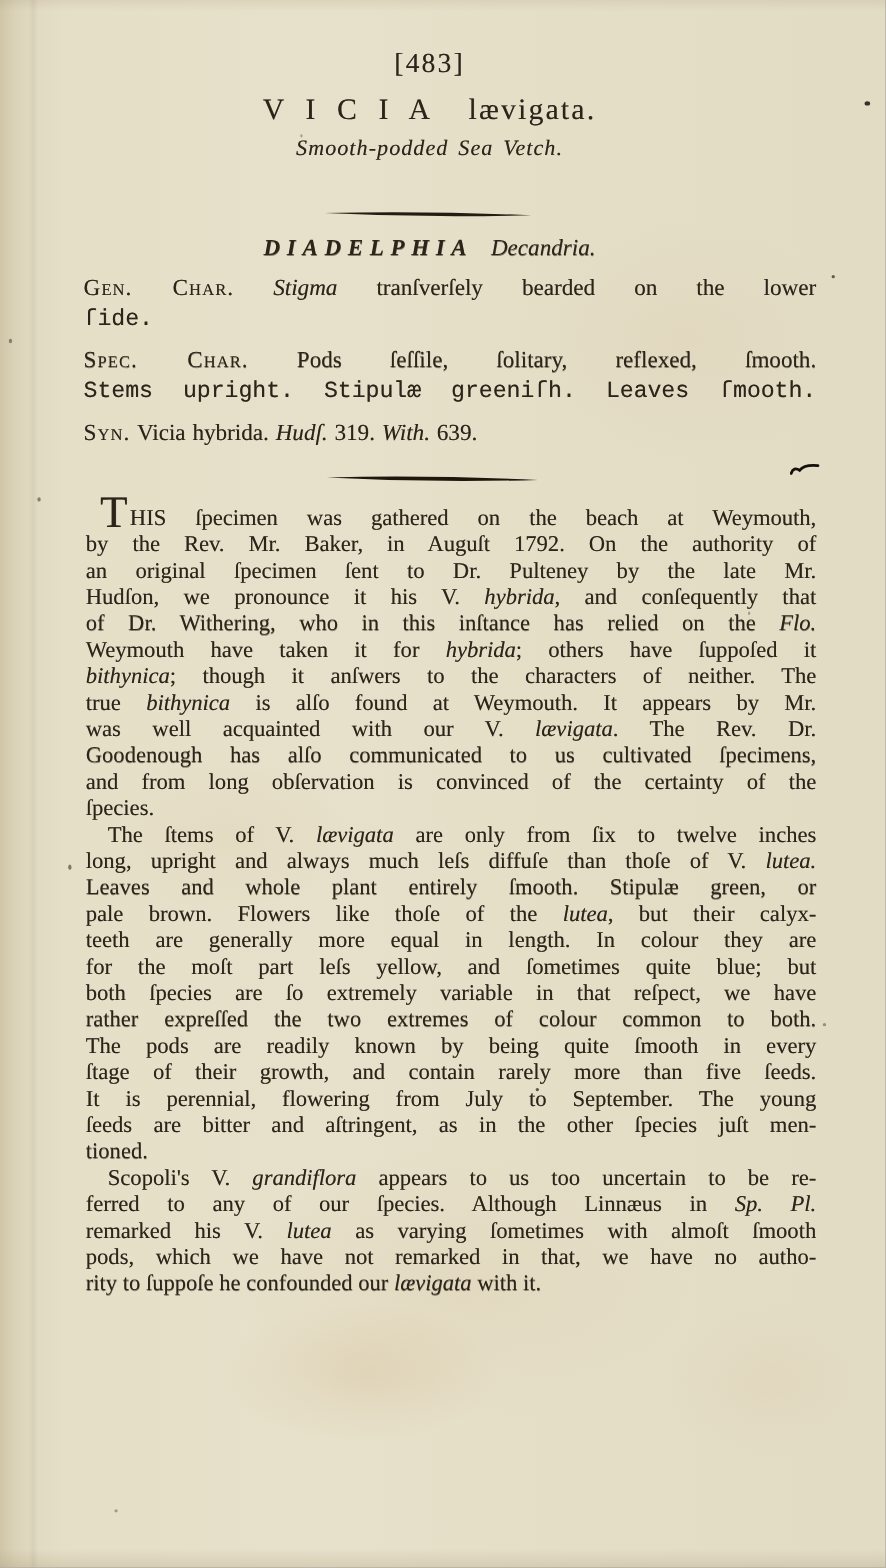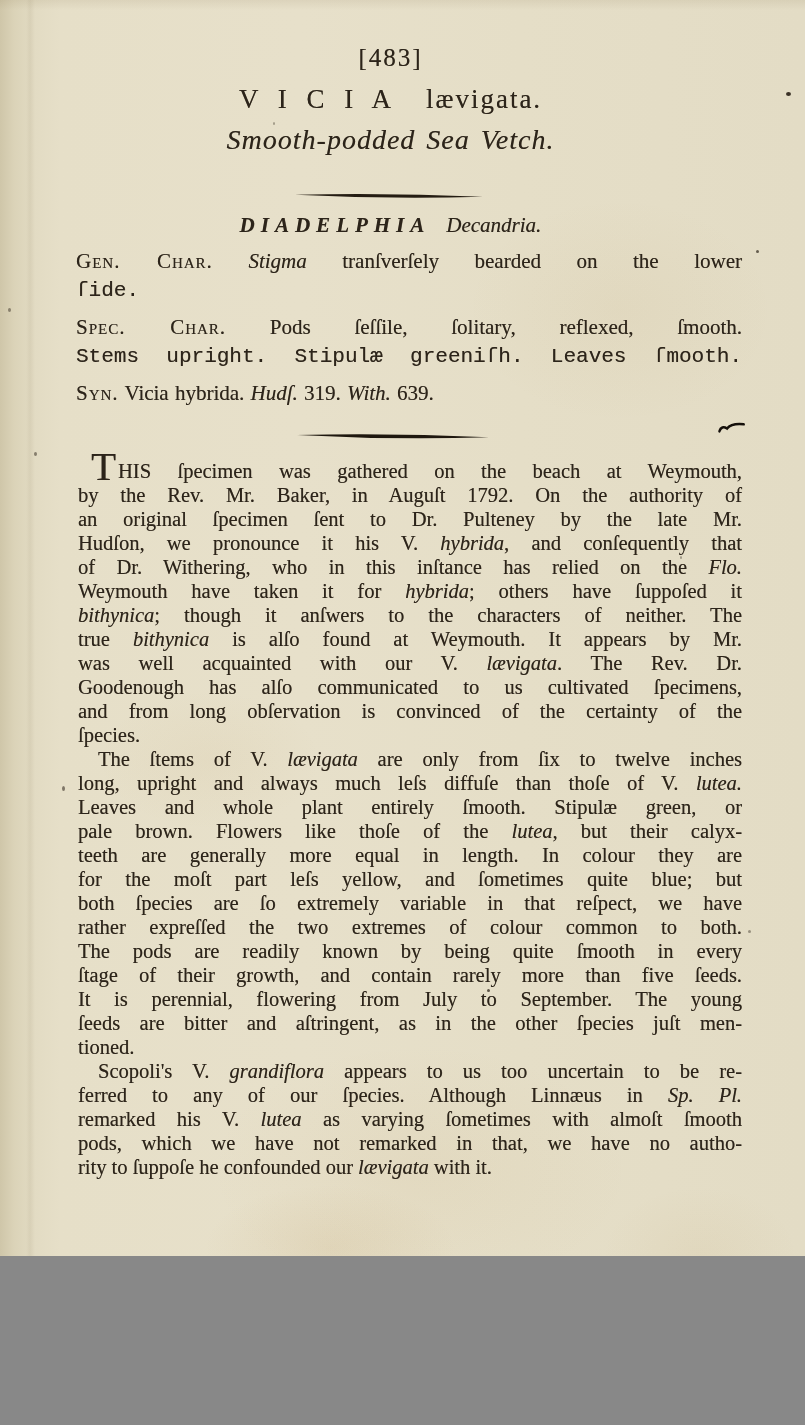--- a/index.html
+++ b/index.html
@@ -1,38 +1,38 @@
 <!DOCTYPE html>
 <html><head>
 <meta charset="utf-8">
 <style>
   html,body{margin:0;padding:0;background:#888;}
   .page{
-    position:relative;width:805px;height:1256px;overflow:hidden;
+    position:relative;width:805px;height:1425px;overflow:hidden;
     font-family:"Liberation Serif","DejaVu Serif",serif;
     color:#2c241a;
     text-shadow:0.2px 0.3px 0.5px rgba(43,33,20,0.5);
     background-color:#e5dec7;
     background-image:
       radial-gradient(ellipse 300px 180px at 420px 1170px, rgba(168,126,55,.06), transparent 70%),
       radial-gradient(ellipse 180px 90px  at 330px 1248px, rgba(168,126,55,.10), transparent 70%),
       radial-gradient(ellipse 140px 100px at 700px 1256px, rgba(168,126,55,.06), transparent 70%),
       radial-gradient(ellipse 160px 100px at 210px 760px,  rgba(168,126,55,.05), transparent 70%),
       radial-gradient(ellipse 220px 160px at 620px 310px,  rgba(160,120,50,.05), transparent 70%),
       linear-gradient(180deg, rgba(120,100,60,.10) 0px, rgba(120,100,60,0) 10px, rgba(120,100,60,0) 1408px, rgba(110,90,55,.14) 1425px),
       linear-gradient(90deg, rgba(100,85,50,0) 26px, rgba(100,85,50,.07) 30px, rgba(100,85,50,0) 35px),
       linear-gradient(90deg, #cfc6a9 0px, #dbd3b8 14px, #e2dbc3 34px, #e6dfc8 60px, #e7e0ca 300px, #e5dec7 520px, #e3dcc5 805px);
   }
   
   .header{position:absolute;top:44px;left:0;right:24px;text-align:center;}
   .pagenum{font-size:25px;letter-spacing:2px;word-spacing:18px;}
   .titleline{margin-top:12px;font-size:27px;font-family:Liberation Serif, serif;}
   .genus{letter-spacing:5px;word-spacing:3px;}
   .epithet{margin-left:30px;letter-spacing:2px;}
-  .common{font-style:italic;font-size:28px;margin-top:9px;letter-spacing:1px;word-spacing:3px;}
+  .common{font-style:italic;font-size:20px;margin-top:9px;letter-spacing:1px;word-spacing:3px;}
   
   .rule{position:absolute;}
   .rule1{top:186px;left:295px;transform:rotate(0.8deg);}
   .rule2{top:427px;left:297px;transform:rotate(0.9deg);}
   
   .classif{position:absolute;top:213px;left:0;right:24px;text-align:center;font-style:italic;font-size:21px;}
   .klass{letter-spacing:6px;margin-right:16px;font-weight:bold;}
   
   .frontmatter{position:absolute;left:76px;top:246px;width:666px;font-size:21px;line-height:30px;word-spacing:1px;}
   .bodytext{position:absolute;left:78px;top:459px;width:664px;font-size:20.5px;line-height:24px;}

